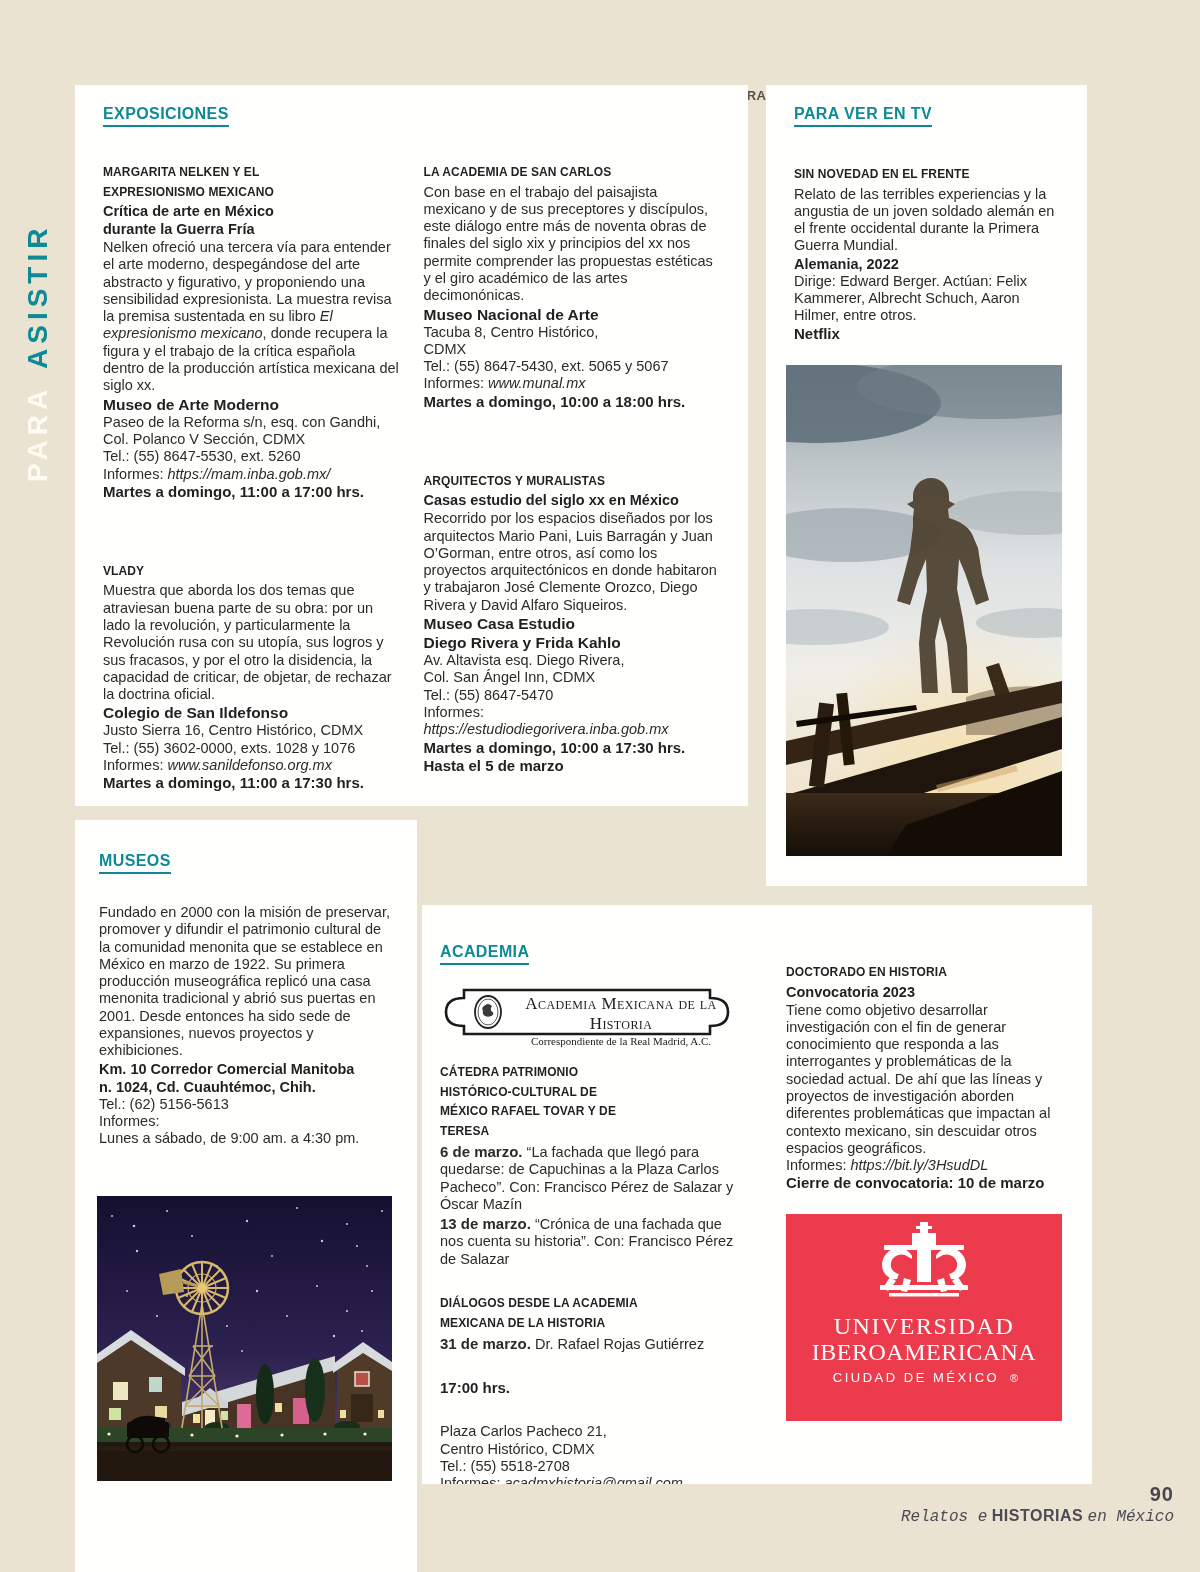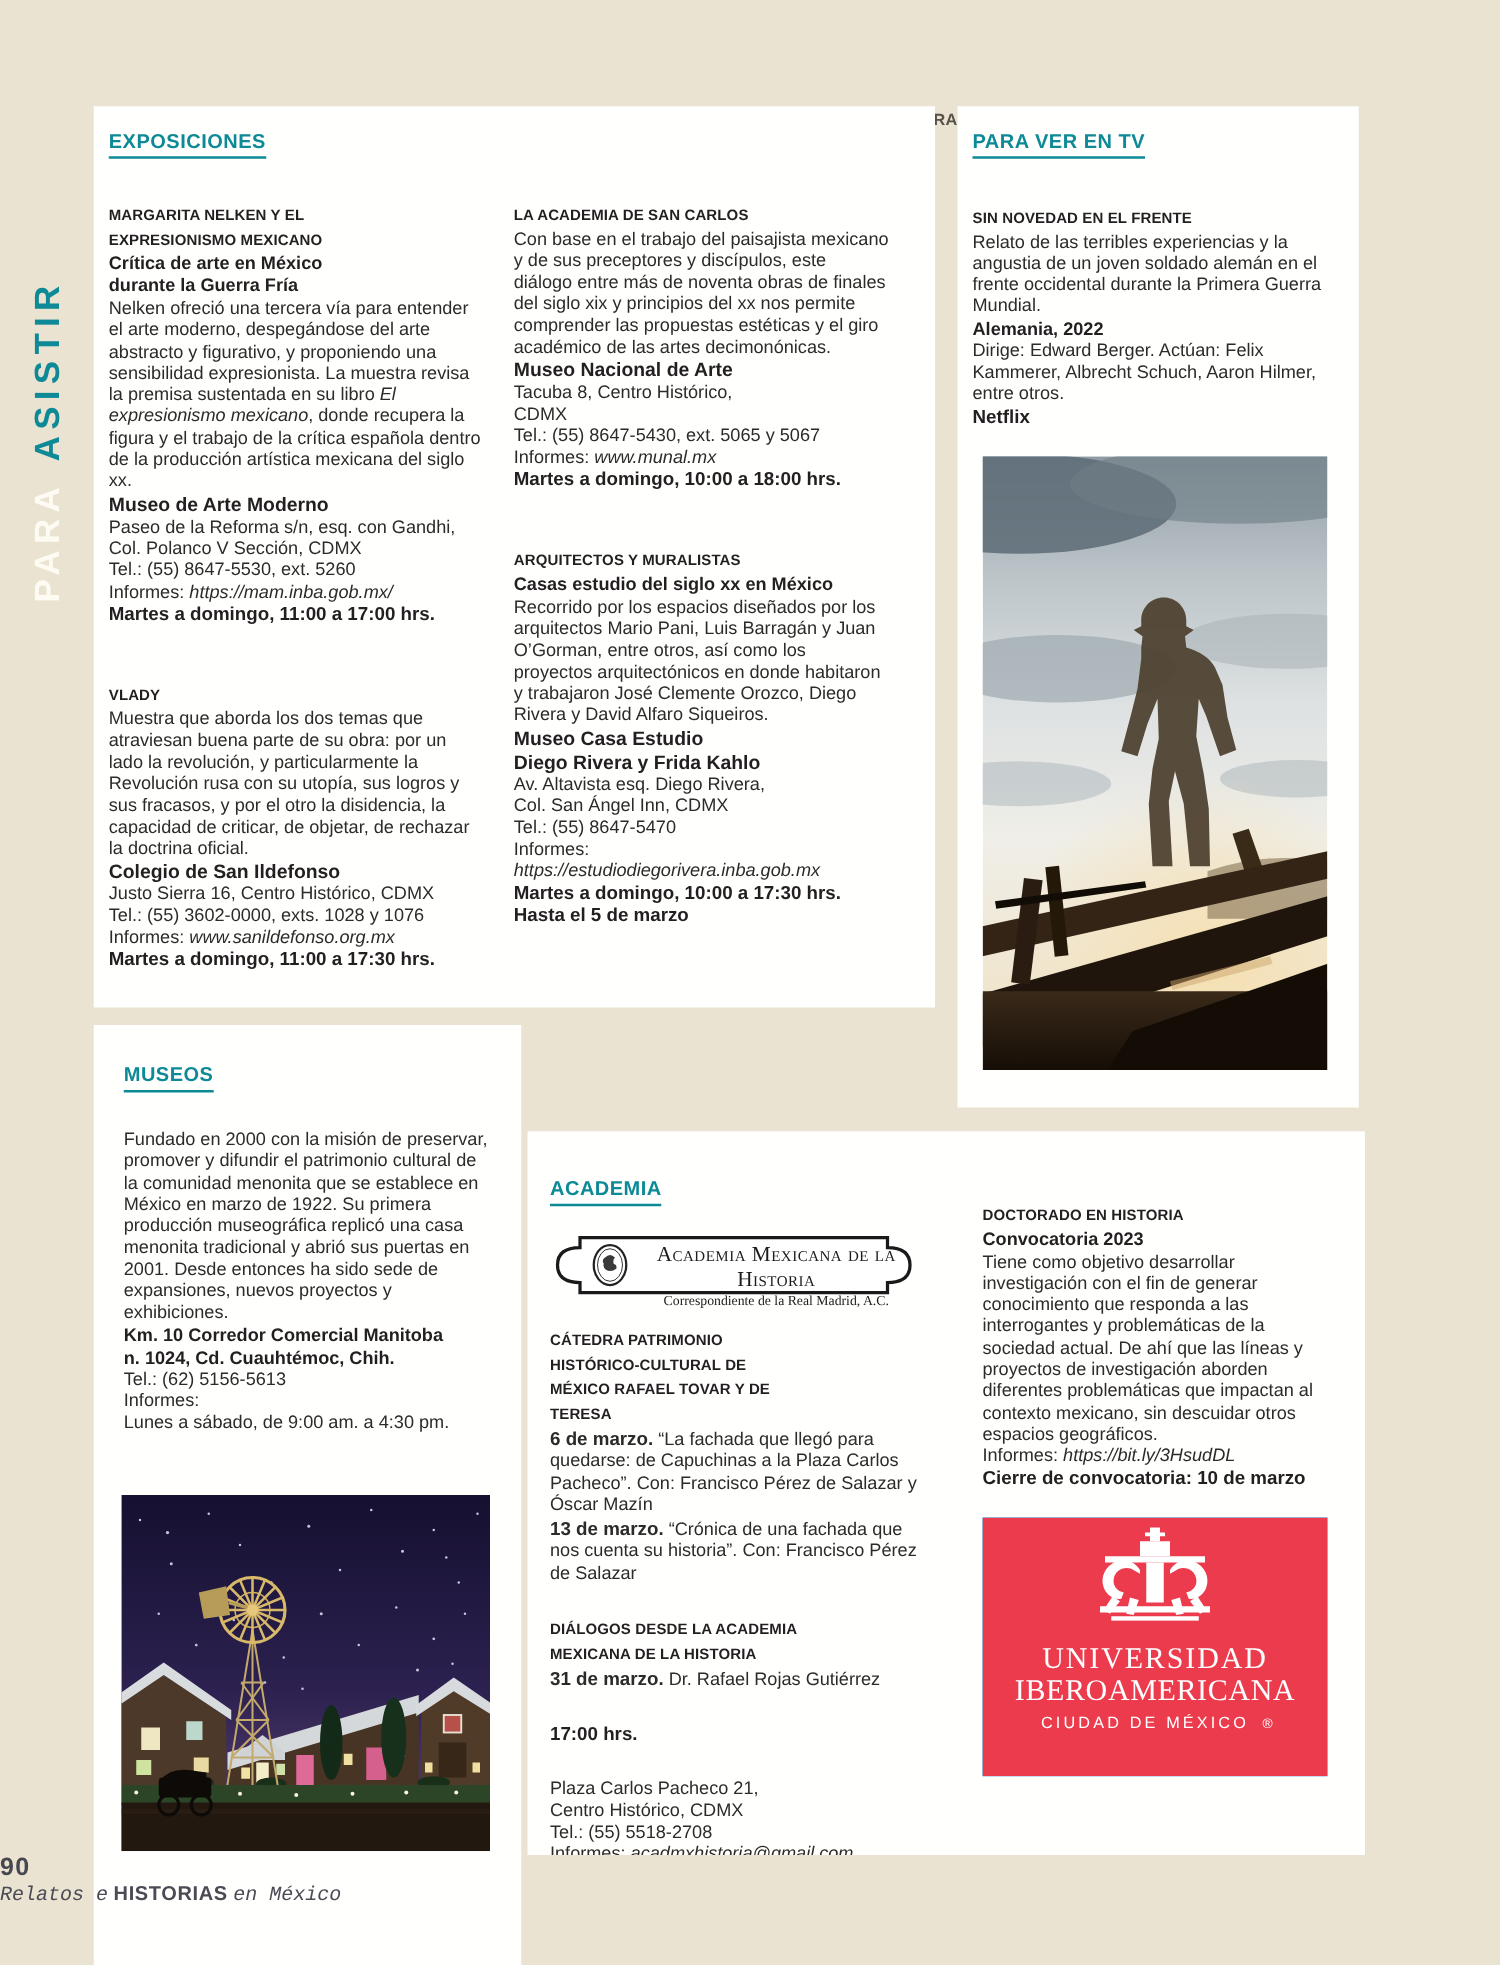--- a/index.html
+++ b/index.html
@@ -22,57 +22,57 @@
   }
 
   .side-label{
     position:absolute;left:22px;top:62px;height:420px;
     writing-mode:vertical-rl;transform:rotate(180deg);
     font-size:28px;font-weight:bold;letter-spacing:5px;white-space:nowrap;
   }
   .side-word.w1{color:#fdfbf2;}
   .side-word.w2{color:#0d8a96;margin-inline-start:16px;}
 
-  .pad{padding:20px 12px;}
+  .pad{padding:20px 28px;}
   .sec-head{
     display:inline-block;font-size:16px;font-weight:bold;color:#0d8a96;
     letter-spacing:.4px;border-bottom:2px solid #0d8a96;padding-bottom:2px;
   }
   .cols{display:flex;gap:24px;margin-top:36px;}
   .col{width:300px;}
 
   .title{font-size:12px;font-weight:bold;line-height:19.5px;color:#231f20;letter-spacing:.1px;}
   .sub{font-size:14.5px;font-weight:bold;line-height:18px;color:#231f20;}
   .body{font-size:14.5px;line-height:17.3px;margin:1px 0 0 0;}
   .venue{font-size:15.5px;font-weight:bold;line-height:19px;color:#231f20;}
   .line{font-size:14.5px;line-height:17.3px;}
   .hours{font-size:15px;font-weight:bold;line-height:18px;color:#231f20;}
   .it{font-style:italic;}
-  .gap-lg{margin-top:46px;}
+  .gap-lg{margin-top:61px;}
   .gap-md{margin-top:26px;}
 
   .photo{position:absolute;overflow:hidden;}
   #soldier-photo{left:20px;top:280px;width:276px;height:491px;}
   #farm-photo{left:22px;top:376px;width:295px;height:285px;}
 
   
   .aca-left{position:absolute;left:18px;top:38px;width:302px;}
   .aca-right{position:absolute;left:364px;top:58px;width:276px;}
   .amh-banner{position:relative;width:294px;height:54px;margin-top:20px;}
   .amh-banner svg{position:absolute;left:0;top:0;}
   .amh-text{position:absolute;left:78px;top:9px;width:206px;text-align:center;color:#1c1c1c;}
   .amh-l1{font-family:Liberation Serif, serif;font-variant:small-caps;font-size:17px;letter-spacing:.4px;}
   .amh-l2{font-family:"Liberation Serif","DejaVu Serif",serif;font-size:11px;margin-top:1px;}
 
   .event{font-size:14.5px;line-height:17.3px;margin-top:2px;}
   .event b{font-size:15px;}
 
   .ibero-logo{margin-top:22px;width:276px;height:207px;background:#0ea5e9;}
 
-  .footer{position:absolute;left:0;top:1483px;width:1174px;text-align:left;}
+  .footer{position:absolute;left:0;top:1483px;width:1174px;text-align:right;}
   .page-num{font-size:20px;font-weight:bold;color:#474750;letter-spacing:1px;}
   .brand{font-size:16px;color:#4b4b55;margin-top:1px;}
   .brand .pre,.brand .post{font-family:Liberation Mono, monospace;font-style:italic;margin-top:35px;}
   .brand .mid{font-weight:bold;letter-spacing:.5px;}
 </style>
 </head>
 <body>
 
 <div>
 

